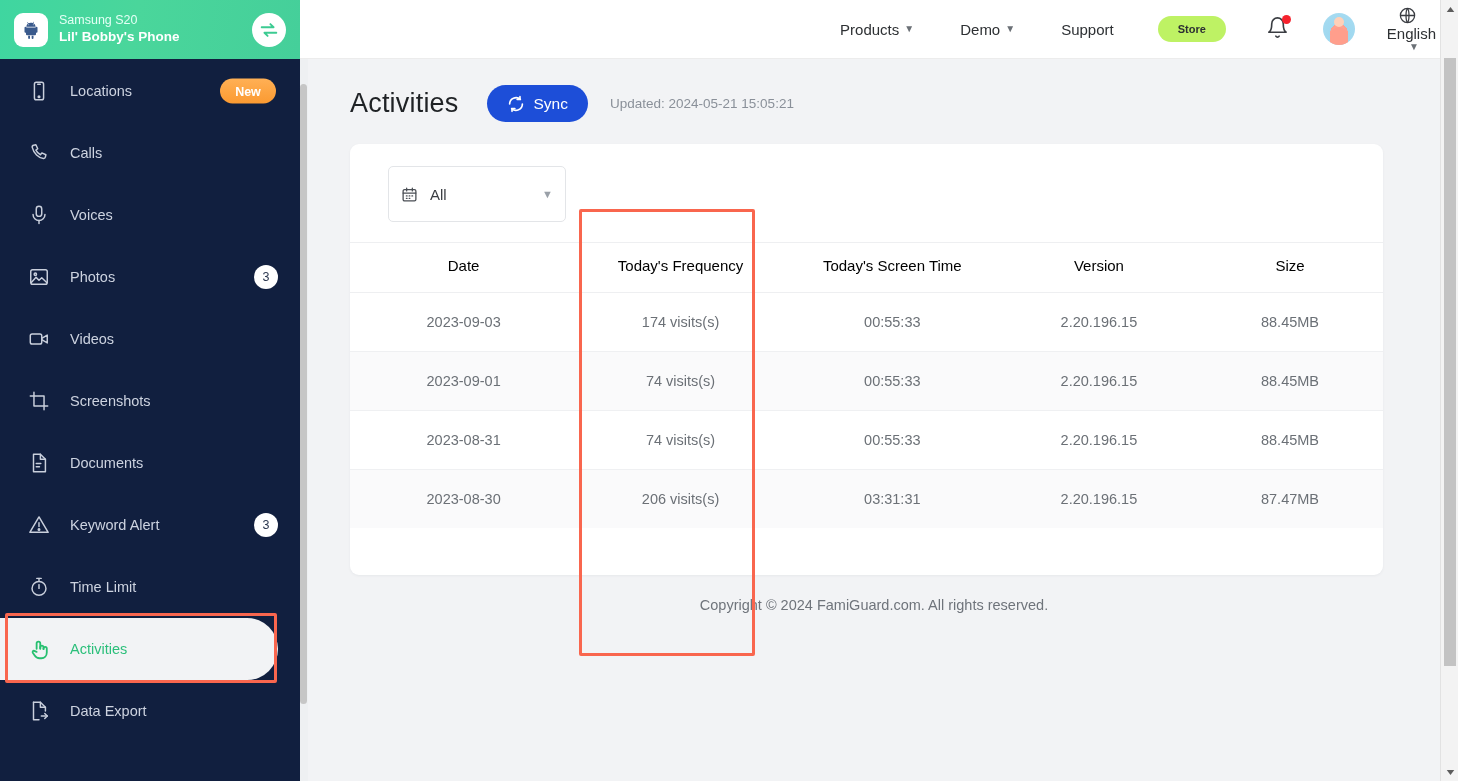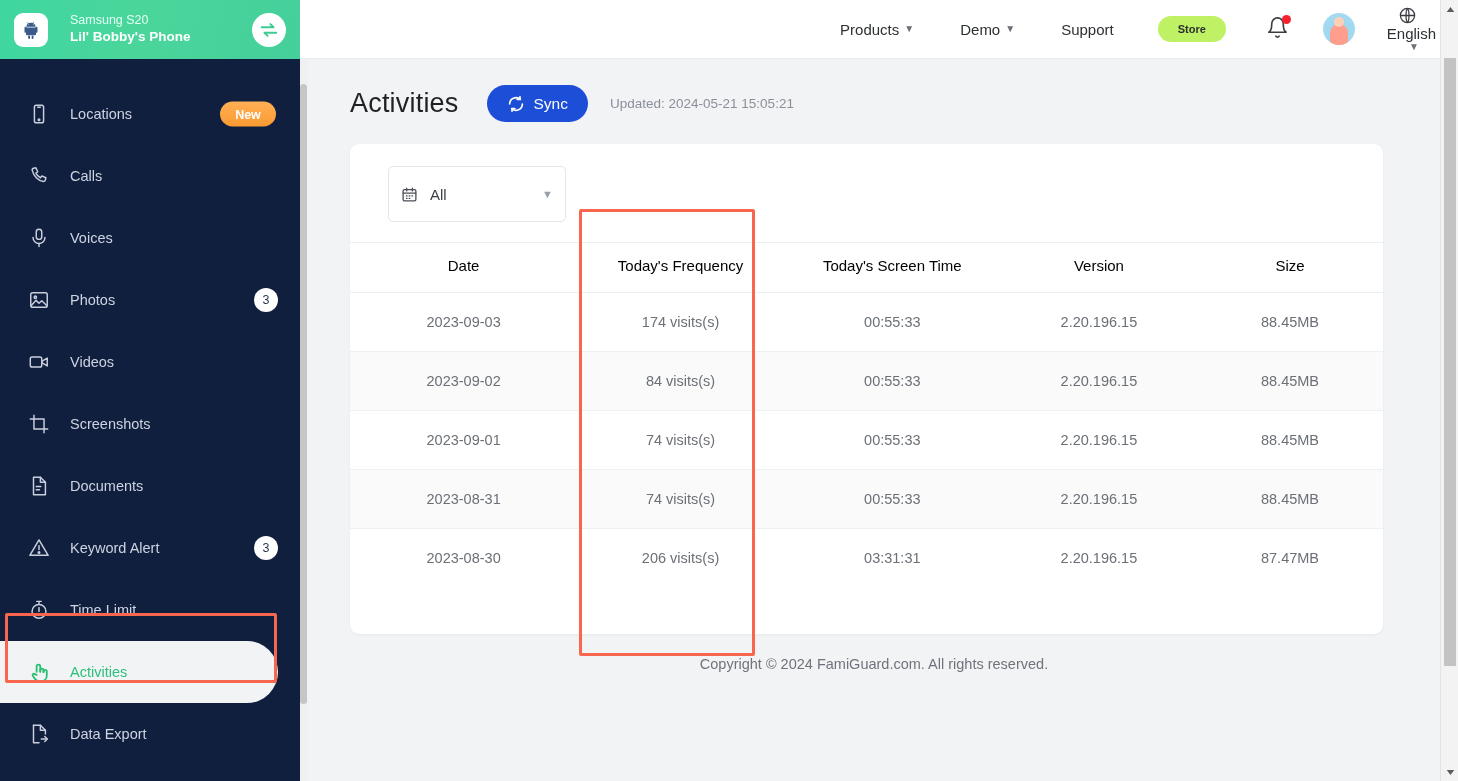--- a/index.html
+++ b/index.html
@@ -24,30 +24,30 @@
     background: linear-gradient(100deg, #3fd6a0 0%, #4ad69b 45%, #45cf9a 100%);
     display: flex; align-items: center;
     padding: 0 14px;
   }
   .sb-logo {
     width: 34px; height: 34px; border-radius: 9px;
     background: #ffffff;
     display: flex; align-items: center; justify-content: center;
     flex: 0 0 auto;
   }
-  .sb-devinfo { margin-left: 22px; flex: 1 1 auto; line-height: 1.25; }
+  .sb-devinfo { margin-left: 11px; flex: 1 1 auto; line-height: 1.25; }
   .sb-dev-model { font-size: 12.5px; color: #e4fff5; }
   .sb-dev-name  { font-size: 13.5px; color: #ffffff; font-weight: bold; }
   .sb-switch {
     width: 34px; height: 34px; border-radius: 50%;
     background: #ffffff; display: flex; align-items: center; justify-content: center;
     flex: 0 0 auto; cursor: pointer;
   }
 
-  .sb-menu { position: relative; padding-top: 24px; }
+  .sb-menu { position: relative; padding-top: 1px; }
   .sb-item {
     position: relative;
     height: 62px;
     display: flex; align-items: center;
     padding-left: 28px;
     cursor: pointer;
     color: #cdd3e0;
     font-size: 14.5px;
   }
   .sb-item .sb-ico { width: 26px; flex: 0 0 auto; display:flex; align-items:center; justify-content:flex-start; }
@@ -422,27 +422,20 @@
               <th class="col2">Today's Frequency</th>
               <th class="col3">Today's Screen Time</th>
               <th class="col4">Version</th>
               <th class="col5">Size</th>
             </tr>
         </thead>
         <tbody>
             <tr>
               <td class="col1">2023-09-03</td>
               <td class="col2">174 visits(s)</td>
-              <td class="col3">00:55:33</td>
-              <td class="col4">2.20.196.15</td>
-              <td class="col5">88.45MB</td>
-            </tr>
-            <tr>
-              <td class="col1">2023-09-02</td>
-              <td class="col2">84 visits(s)</td>
               <td class="col3">00:55:33</td>
               <td class="col4">2.20.196.15</td>
               <td class="col5">88.45MB</td>
             </tr>
             <tr>
               <td class="col1">2023-09-01</td>
               <td class="col2">74 visits(s)</td>
               <td class="col3">00:55:33</td>
               <td class="col4">2.20.196.15</td>
               <td class="col5">88.45MB</td>

